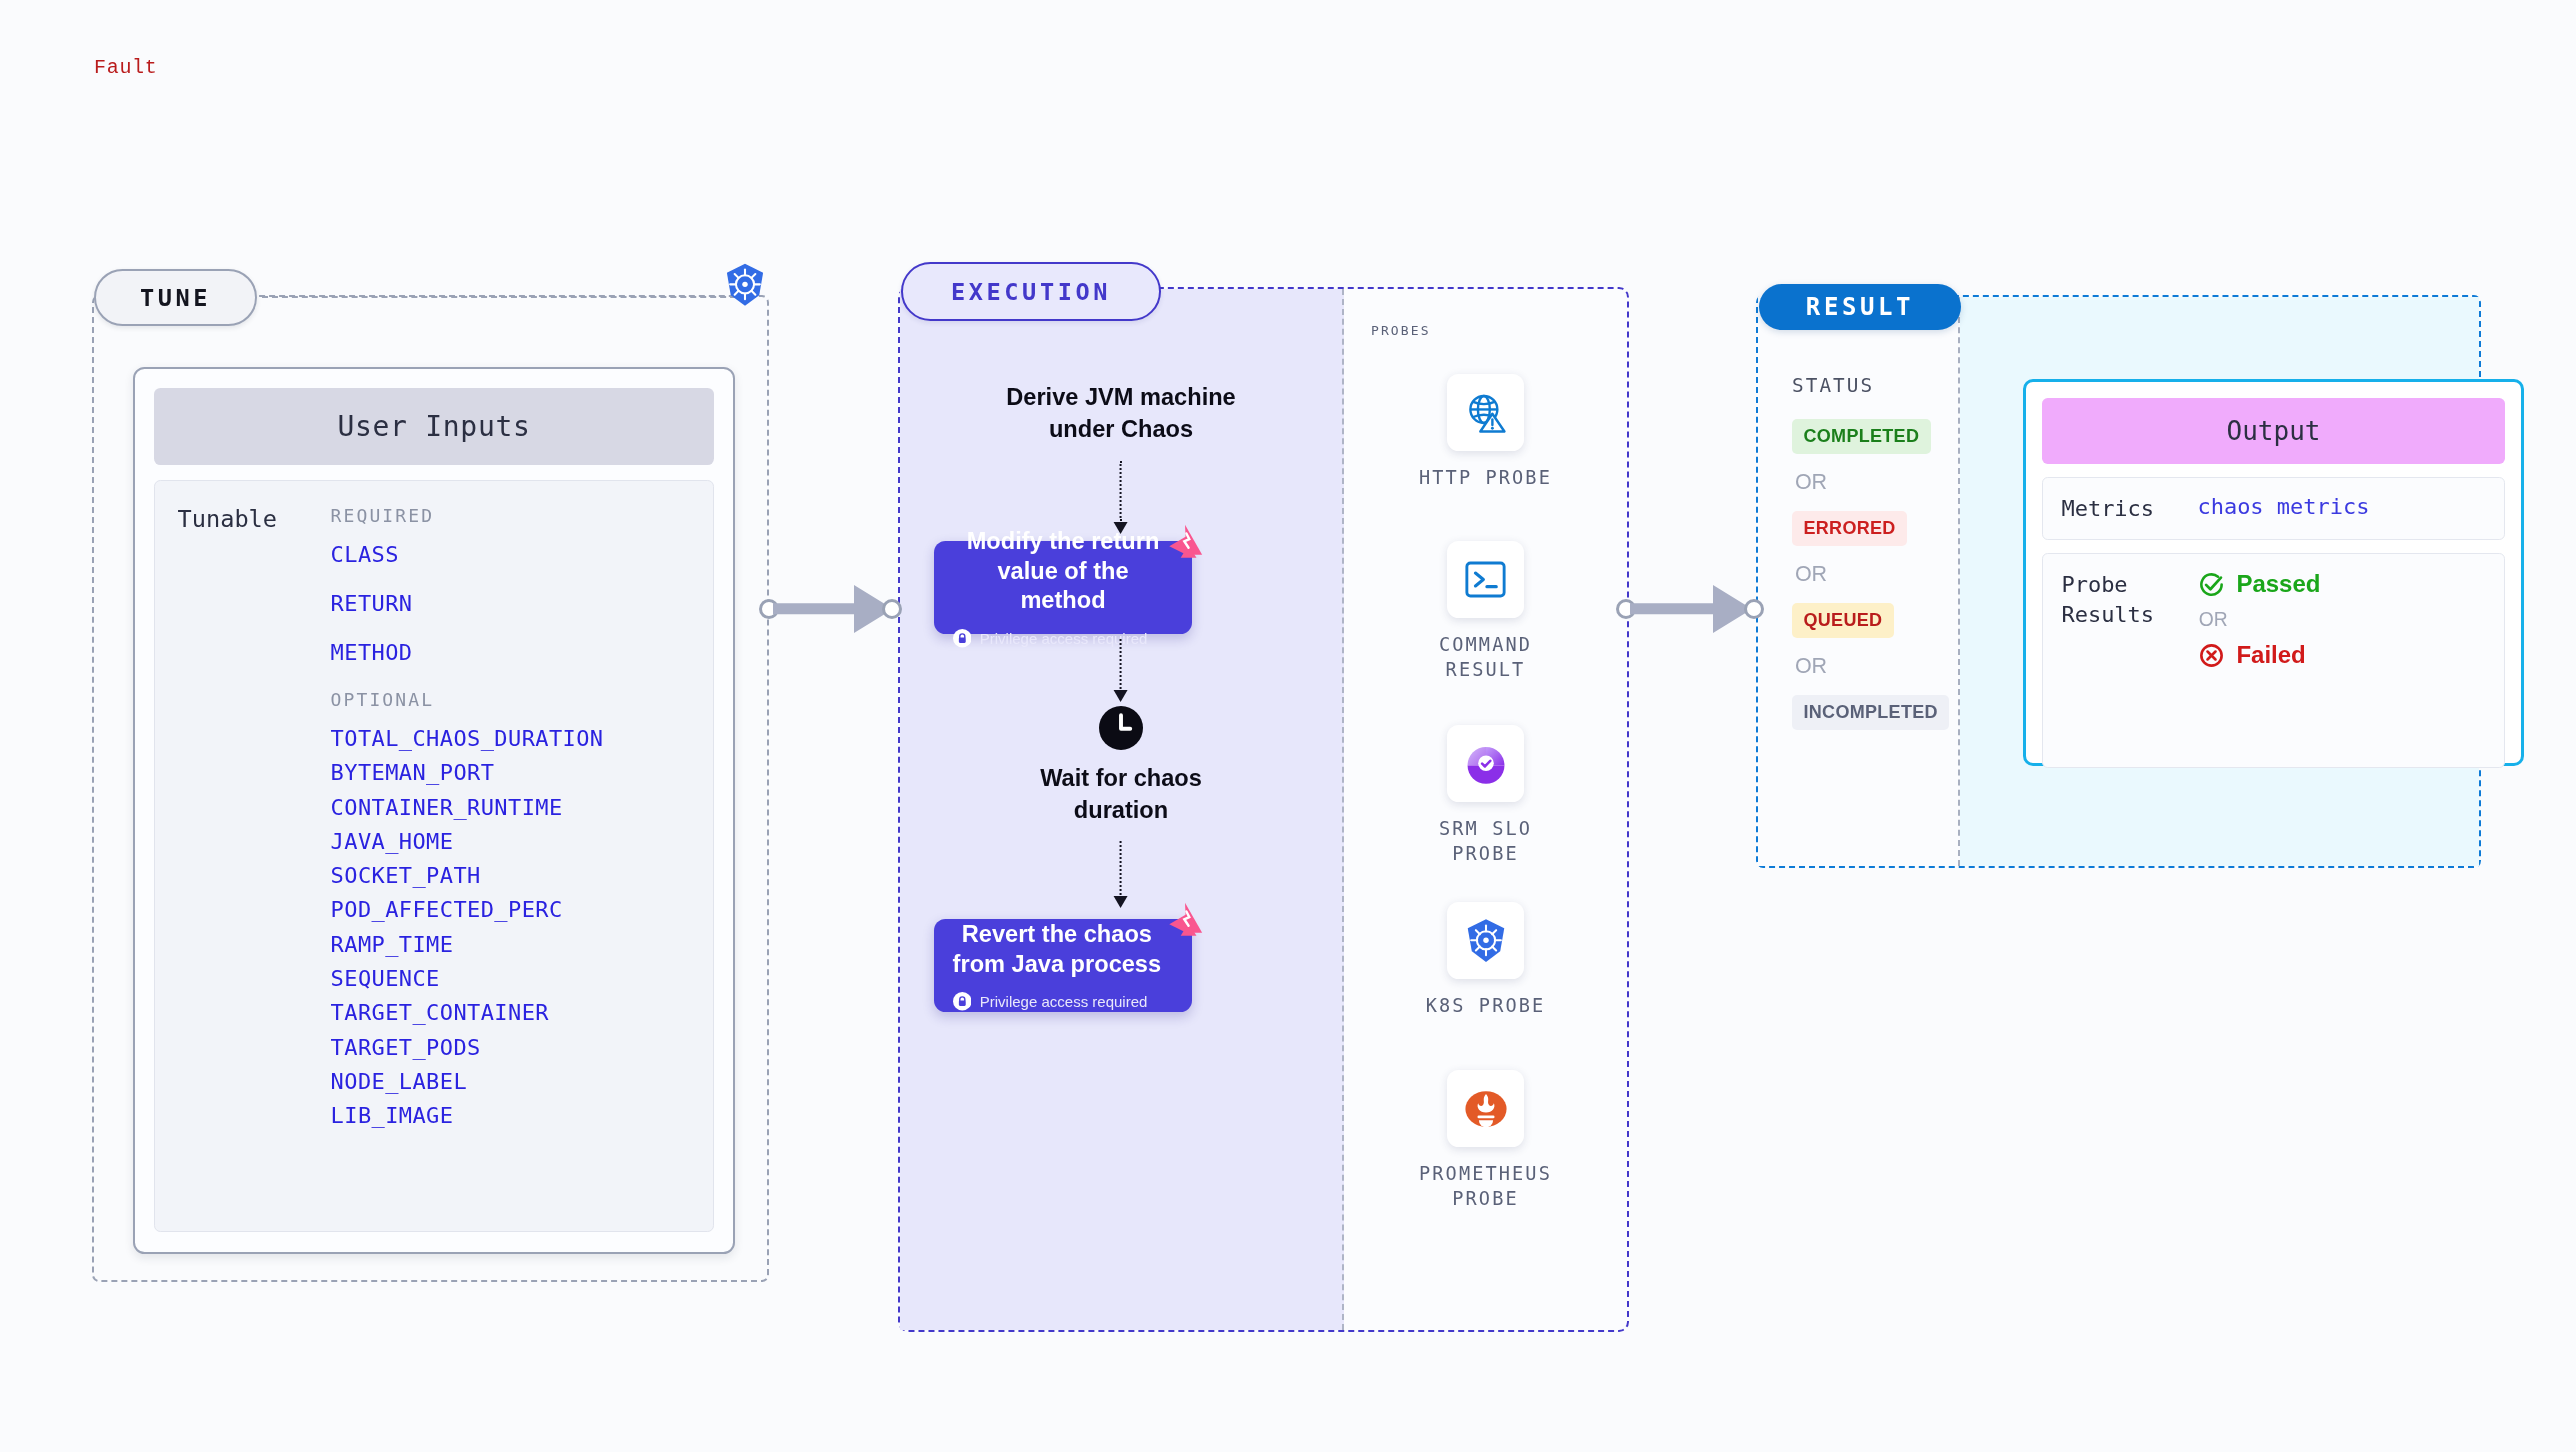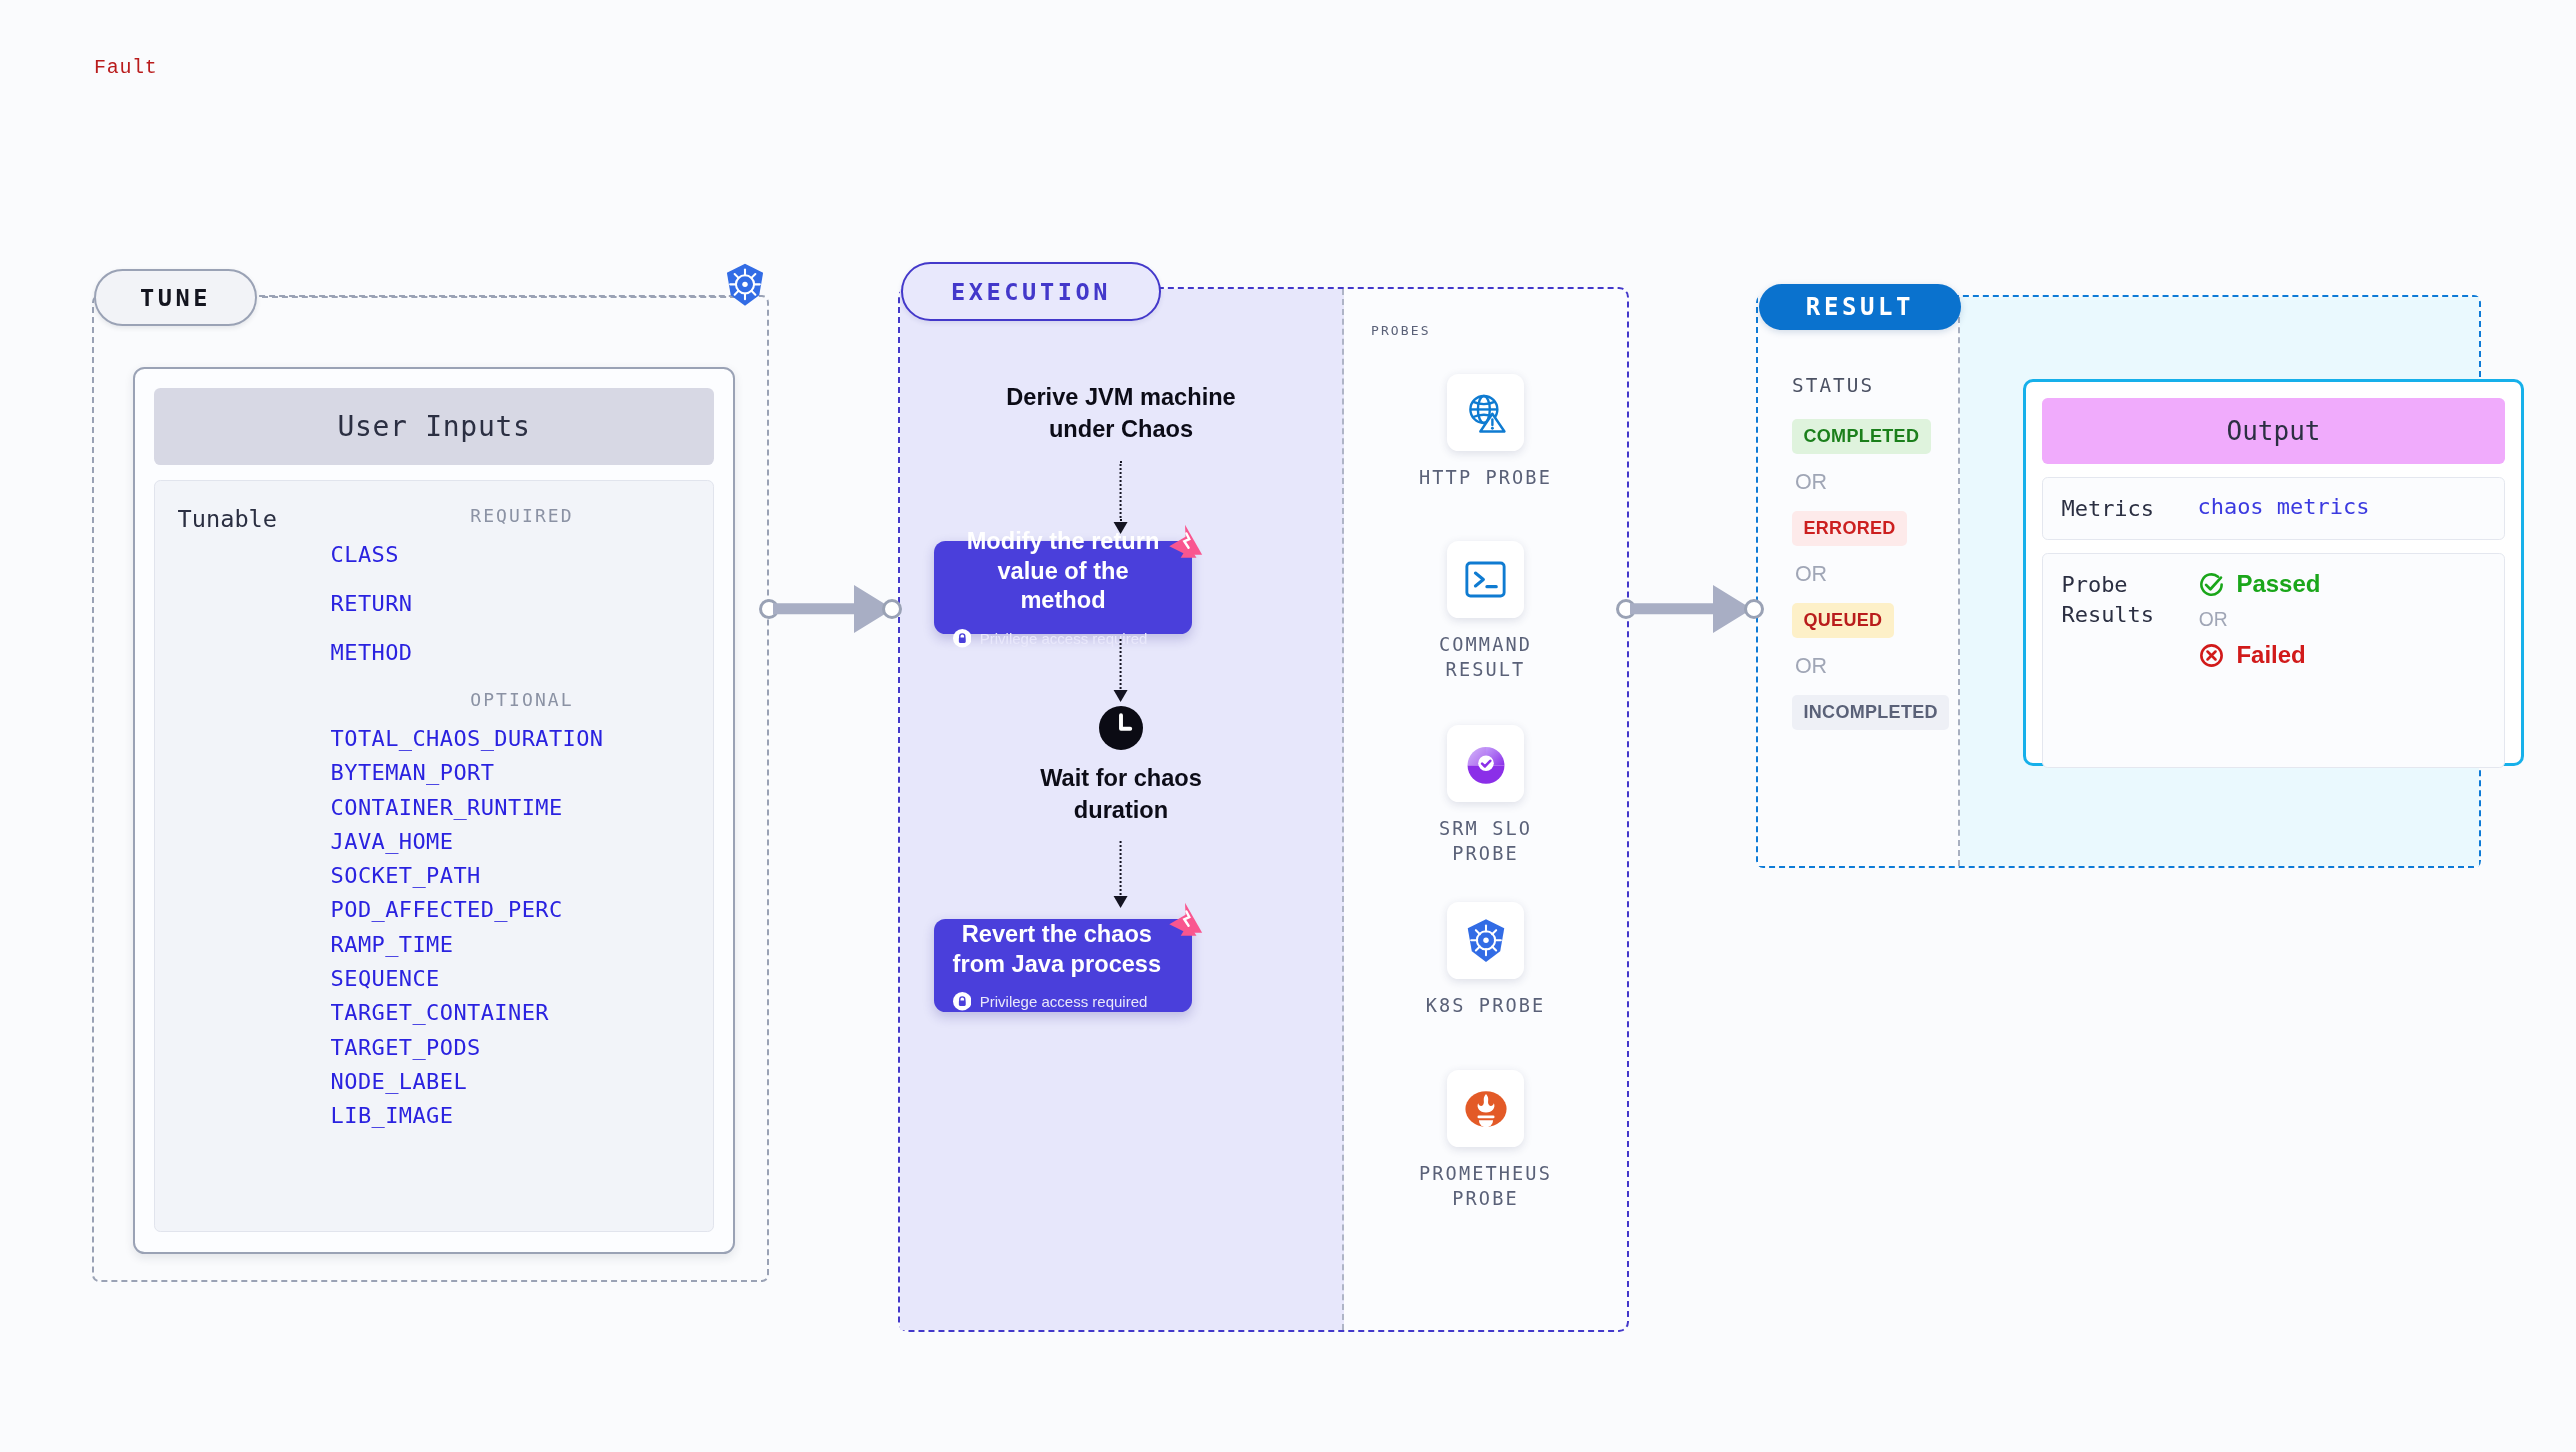--- a/index.html
+++ b/index.html
@@ -122,21 +122,20 @@
   .tune-left {
     width: 176px; padding-left: 23px;
     font-family: "DejaVu Sans Mono", monospace;
     font-size: 23.6px; color: #2b2f42;
   }
   .tune-right { flex: 1; }
   .grp-label {
     font-family: "DejaVu Sans Mono", monospace;
     font-size: 18px; color: #8b92a4; letter-spacing: 2.1px;
     margin-bottom: 15.8px;
-    text-align: center;
   }
   .grp-label.opt { margin-top: 20px; }
   .tune-item {
     font-family: "DejaVu Sans Mono", monospace;
     font-size: 22px; color: #2a22e0;
     letter-spacing: 0.4px;
     cursor: pointer;
   }
   .req-list .tune-item { margin-bottom: 24px; }
   .opt-list .tune-item { margin-bottom: 9.3px; }

